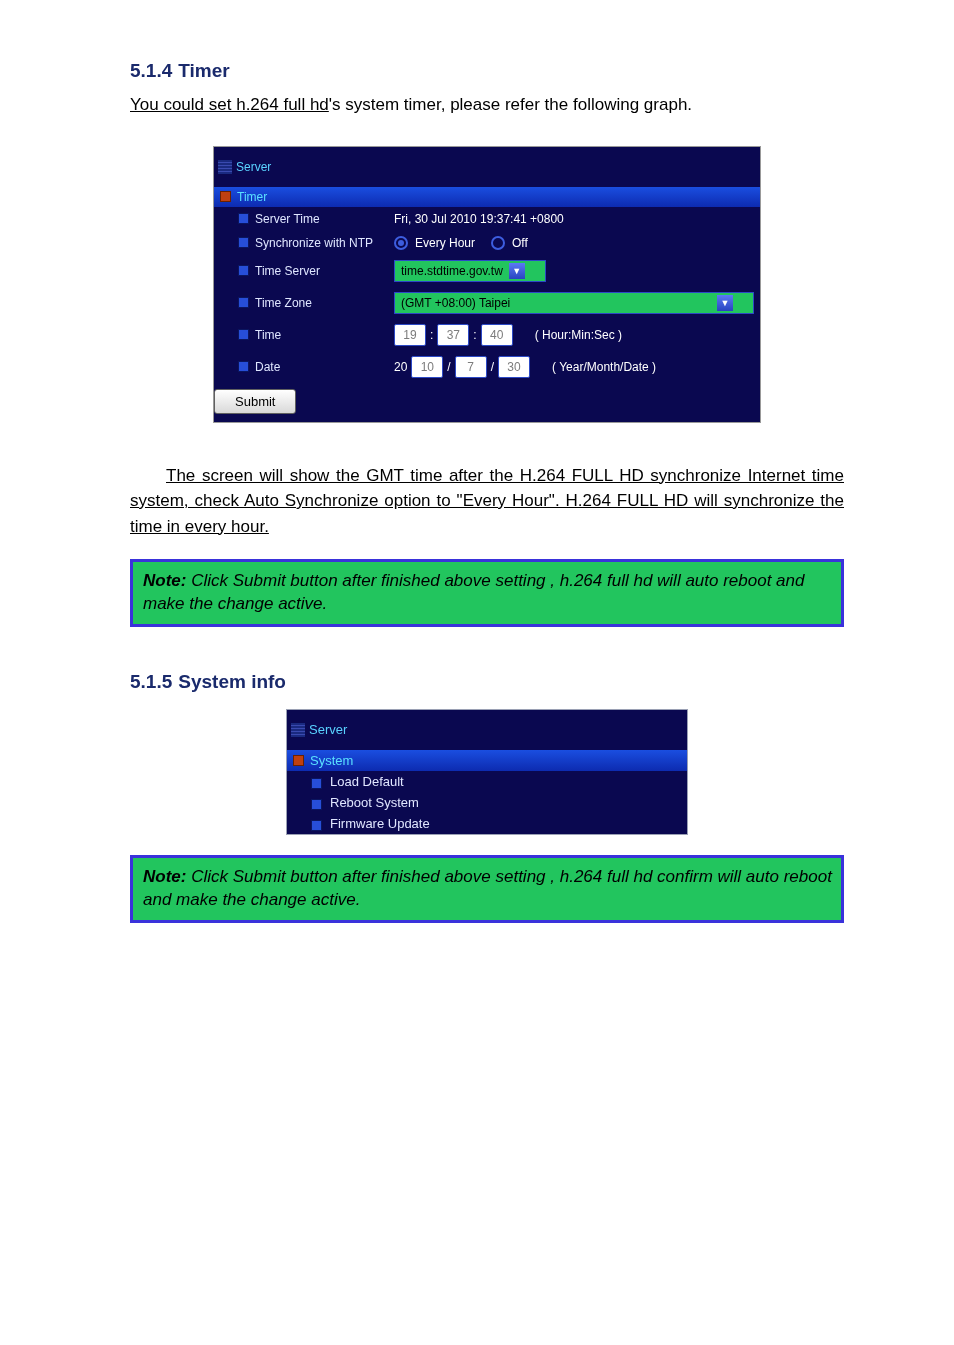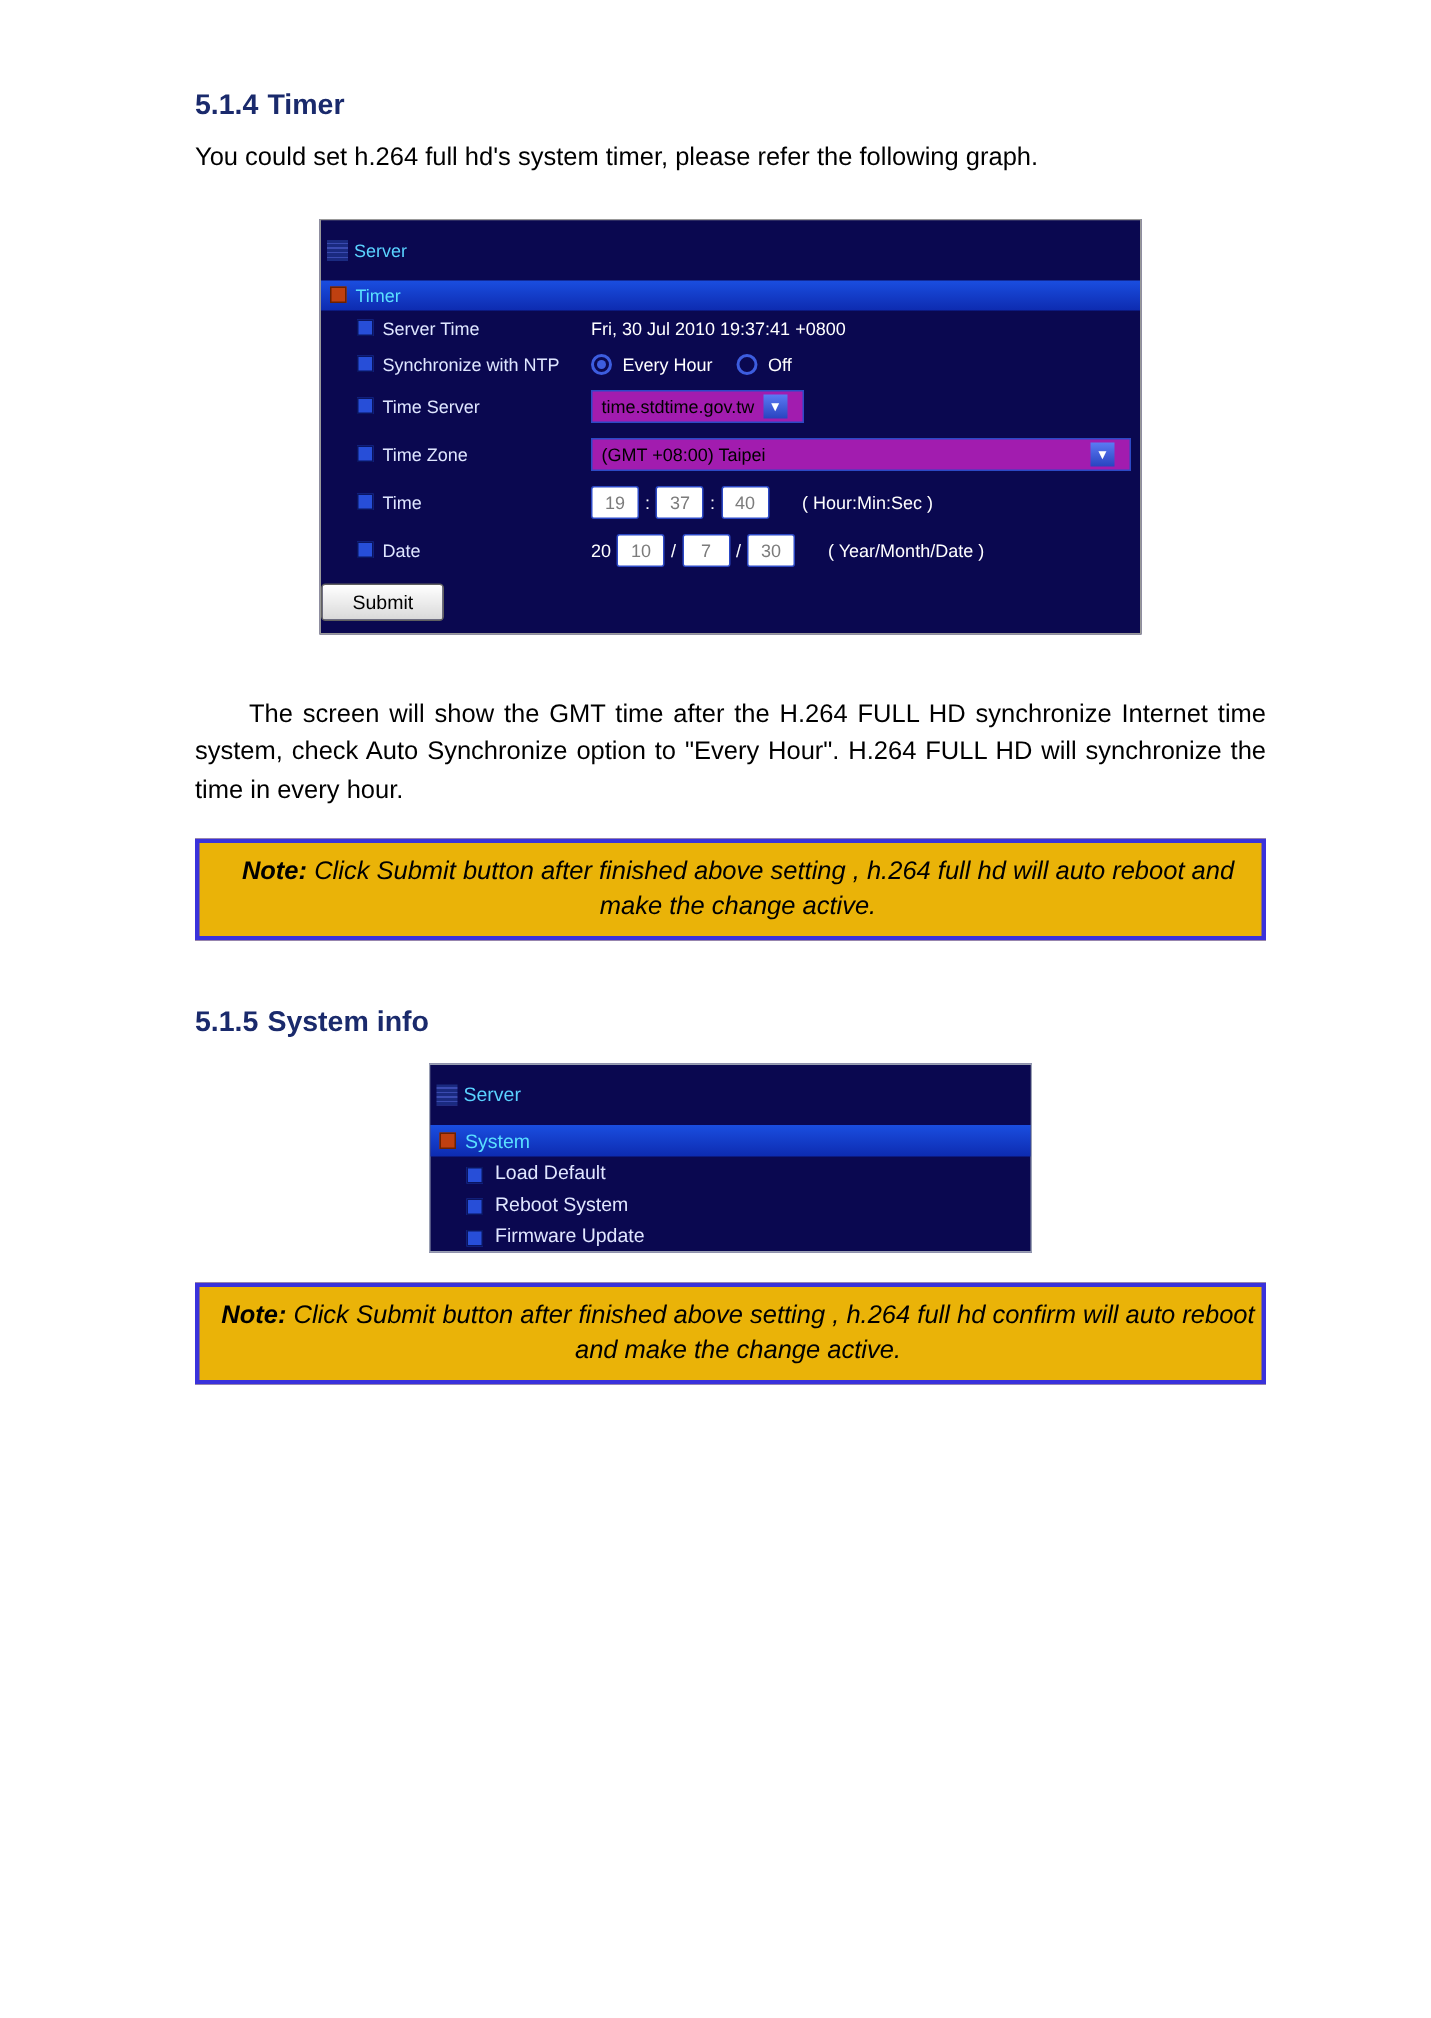--- a/index.html
+++ b/index.html
@@ -33,20 +33,21 @@
     font-size: 19px;
   }
   .body-text {
     font-size: 17px;
     line-height: 1.5;
     color: #000;
     text-align: justify;
   }
   .indent {
     text-indent: 36px;
+    text-decoration: underline;
   }
 
   
   .panel1-wrap {
     margin: 28px auto 40px auto;
     width: 548px;
   }
   .panel-frame {
     border: 1px solid #999;
     background: #0a0850;
@@ -126,25 +127,25 @@
   .radio.checked::after {
     content: "";
     position: absolute;
     inset: 2px;
     border-radius: 50%;
     background: #3d5ddf;
   }
   .select-box {
     display: inline-flex;
     align-items: center;
-    background: #a21caf;
+    background: #22c55e;
     color: #000;
     border: 1px solid #2c49c6;
     height: 20px;
-    padding: 0 10px 0 6px;
+    padding: 0 20px 0 6px;
   }
   .select-box .arrow {
     width: 16px;
     height: 16px;
     background: linear-gradient(#5b7af4,#2944c0);
     margin-left: 6px;
     display: flex;
     align-items: center;
     justify-content: center;
     color: #fff;
@@ -172,28 +173,27 @@
     border: 1px solid #606060;
     color: #000;
     padding: 4px 20px;
     border-radius: 3px;
     font-size: 13px;
   }
 
   
   .note-box {
     border: 3px solid #3a32db;
-    background: #eab308;
+    background: #22c55e;
     padding: 8px 0 8px 10px;
     margin: 20px 0;
     font-style: italic;
     font-size: 17px;
     color: #000;
     line-height: 1.35;
-    text-align: center;
   }
   .note-box .note-head {
     font-weight: bold;
   }
 
   
   .panel2-wrap {
     margin: 16px auto 16px auto;
     width: 402px;
   }

